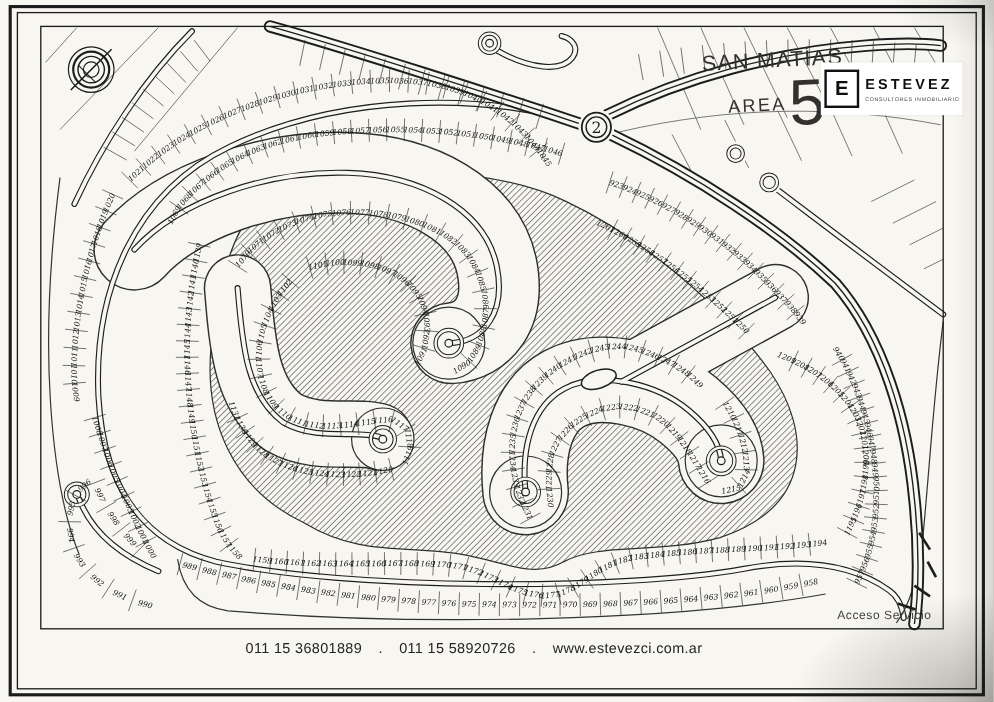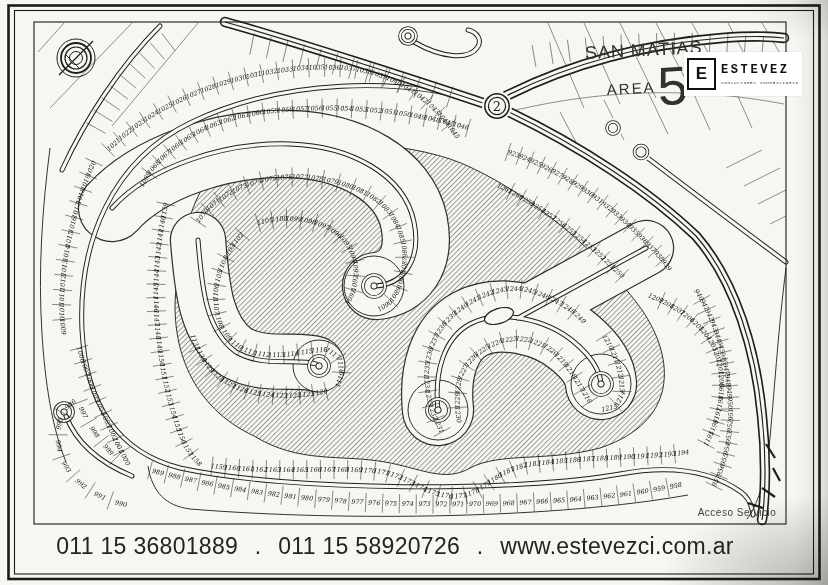--- a/index.html
+++ b/index.html
@@ -24,26 +24,26 @@
   .title-line1{font-size:18px;letter-spacing:1px;white-space:nowrap;}
   .title-row{display:flex;align-items:flex-start;margin-top:6px;margin-left:20px;}
   .title-area{font-size:15px;letter-spacing:2px;margin-top:12px;}
   .title-num{font-size:54px;line-height:40px;font-weight:300;margin-left:2px;}
 
   .logo{position:absolute;left:684px;top:52px;width:118px;height:44px;background:#fff;
     display:flex;align-items:center;padding:2px 3px;box-sizing:border-box;
     box-shadow:0 0 0 1px rgba(0,0,0,0.04);}
   .logo-e{width:25px;height:28px;border:2.5px solid #101010;color:#101010;flex:0 0 auto;
     display:flex;align-items:center;justify-content:center;font-weight:bold;font-size:17px;}
-  .logo-right{margin-left:5px;overflow:hidden;font-family:Liberation Mono, monospace;}
+  .logo-right{margin-left:5px;overflow:hidden;}
   .logo-name{font-weight:bold;font-size:12px;letter-spacing:2.6px;color:#101010;white-space:nowrap;}
   .logo-tag{font-size:4.4px;letter-spacing:.6px;color:#444;margin-top:3px;white-space:nowrap;}
 
   .footer{position:absolute;left:0;top:533px;width:790px;text-align:center;
-    font-size:23px;color:#232323;letter-spacing:.3px;}
+    font-size:12px;color:#232323;letter-spacing:.3px;}
   .footer .dot{margin:0 10px;}
 </style>
 </head>
 <body>
 
 <div class="page">
 
   <svg id="plat" width="828" height="585" viewBox="0 0 828 585">
     <defs>
       <pattern id="hatch" width="3.6" height="3.6" patternUnits="userSpaceOnUse" patternTransform="rotate(45)">

